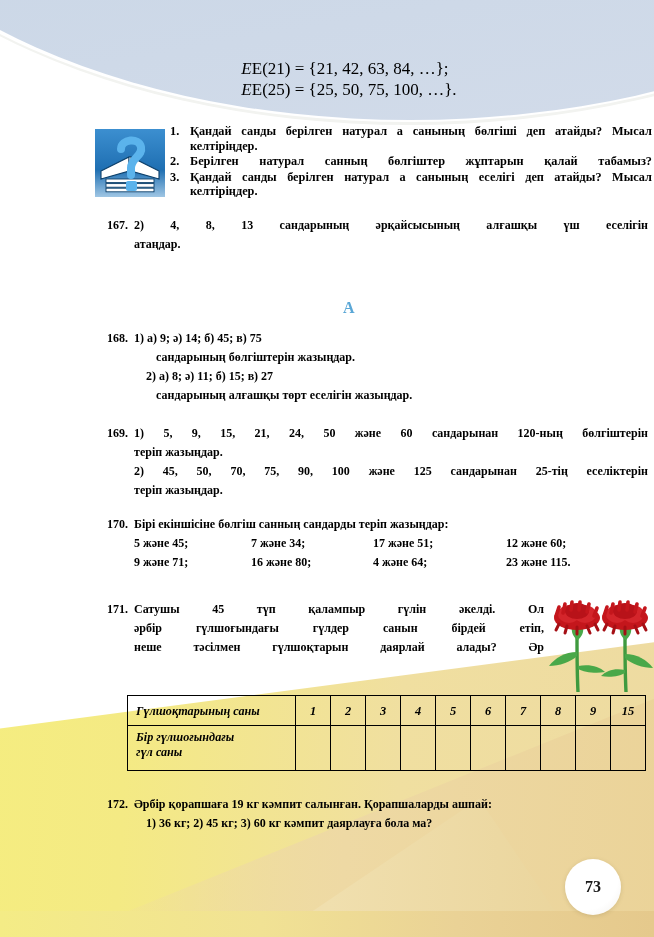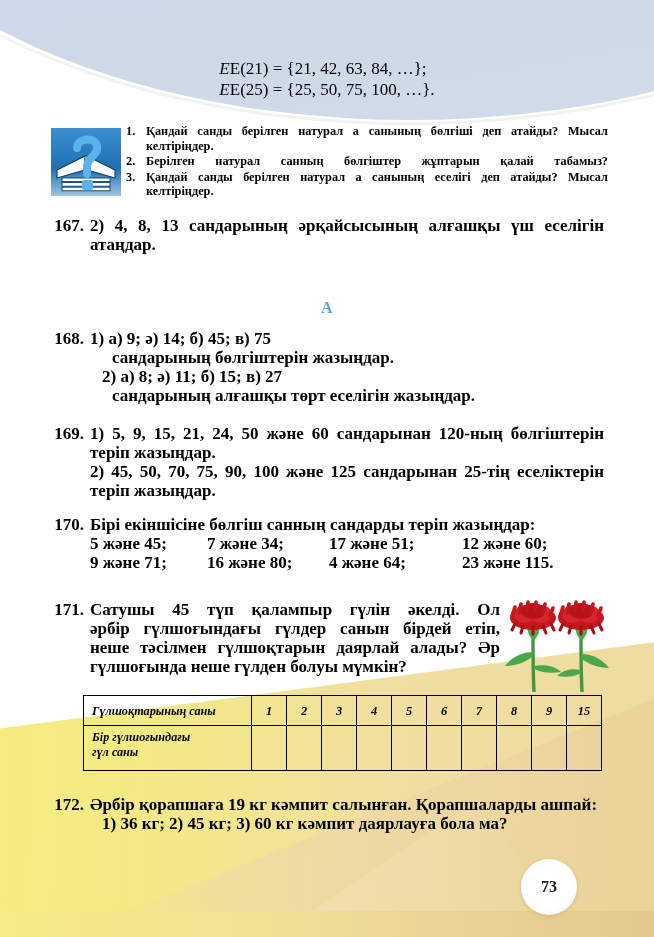--- a/index.html
+++ b/index.html
@@ -73,21 +73,21 @@
   .bg-bottom-strip {
     position: absolute;
     left: 0;
     right: 0;
     bottom: 0;
     height: 26px;
     background: linear-gradient(90deg, #f4ec86 0%, #f1e294 40%, #ead296 70%, #e5c98c 100%);
   }
 
   
-  .content { position: relative; z-index: 3; }
+  .content { position: relative; z-index: 3; margin-left: 44px; }
 
   .formula-block {
     position: absolute;
     left: 0;
     right: 0;
     top: 58px;
     text-align: center;
   }
   .formula-inner { display: inline-block; text-align: left; }
   .formula {
@@ -97,21 +97,21 @@
     white-space: pre;
   }
   .formula i { font-style: italic; }
 
   .qbox {
     position: absolute;
     left: 48px;
     top: 124px;
     width: 560px;
     display: flex;
-    align-items: flex-start;
+    align-items: center;
   }
   .qicon {
     width: 76px;
     height: 72px;
     flex: 0 0 76px;
     margin-top: 2px;
   }
   .qlist {
     margin: 0;
     padding-left: 22px;
@@ -134,21 +134,21 @@
     width: 16px;
     text-align: right;
     font-weight: bold;
   }
   .qlist li.justify { text-align: justify; text-align-last: justify; }
 
   .ex {
     position: absolute;
     left: 48px;
     width: 556px;
-    font-size: 17px;
+    font-size: 12px;
     line-height: 19px;
     font-weight: bold;
   }
   .ex .num {
     position: absolute;
     left: 0;
     width: 36px;
     text-align: right;
     font-weight: bold;
   }
@@ -346,21 +346,20 @@
         </div>
       </div>
     </div>
 
     <div class="ex ex171 ex171wrap" style="top:600px;">
       <span class="num">171.</span>
       <div class="body">
         <div class="ln jst">Сатушы 45 түп қалампыр гүлін әкелді. Ол</div>
         <div class="ln jst">әрбір гүлшоғындағы гүлдер санын бірдей етіп,</div>
         <div class="ln jst">неше тәсілмен гүлшоқтарын даярлай алады? Әр</div>
-        <div class="ln">гүлшоғында неше гүлден болуы мүмкін?</div>
       </div>
       <div class="flowers">
         <svg viewBox="0 0 112 100" width="112" height="100">
 
           <g>
             <path d="M30 40 C30 60, 30 76, 31 96" stroke="#3f9a3f" stroke-width="3.4" fill="none"></path>
             <path d="M30 56 C18 56, 8 62, 2 70 C12 70, 24 66, 30 60 Z" fill="#49a849"></path>
             <path d="M31 70 C42 68, 52 70, 58 76 C48 78, 37 76, 31 73 Z" fill="#49a849"></path>
             <path d="M30 44 C26 40, 24 36, 25 31 L36 31 C37 36, 35 40, 31 44 Z" fill="#4aa84a"></path>
             <ellipse cx="30" cy="22" rx="23" ry="12" fill="#c4161c"></ellipse>

